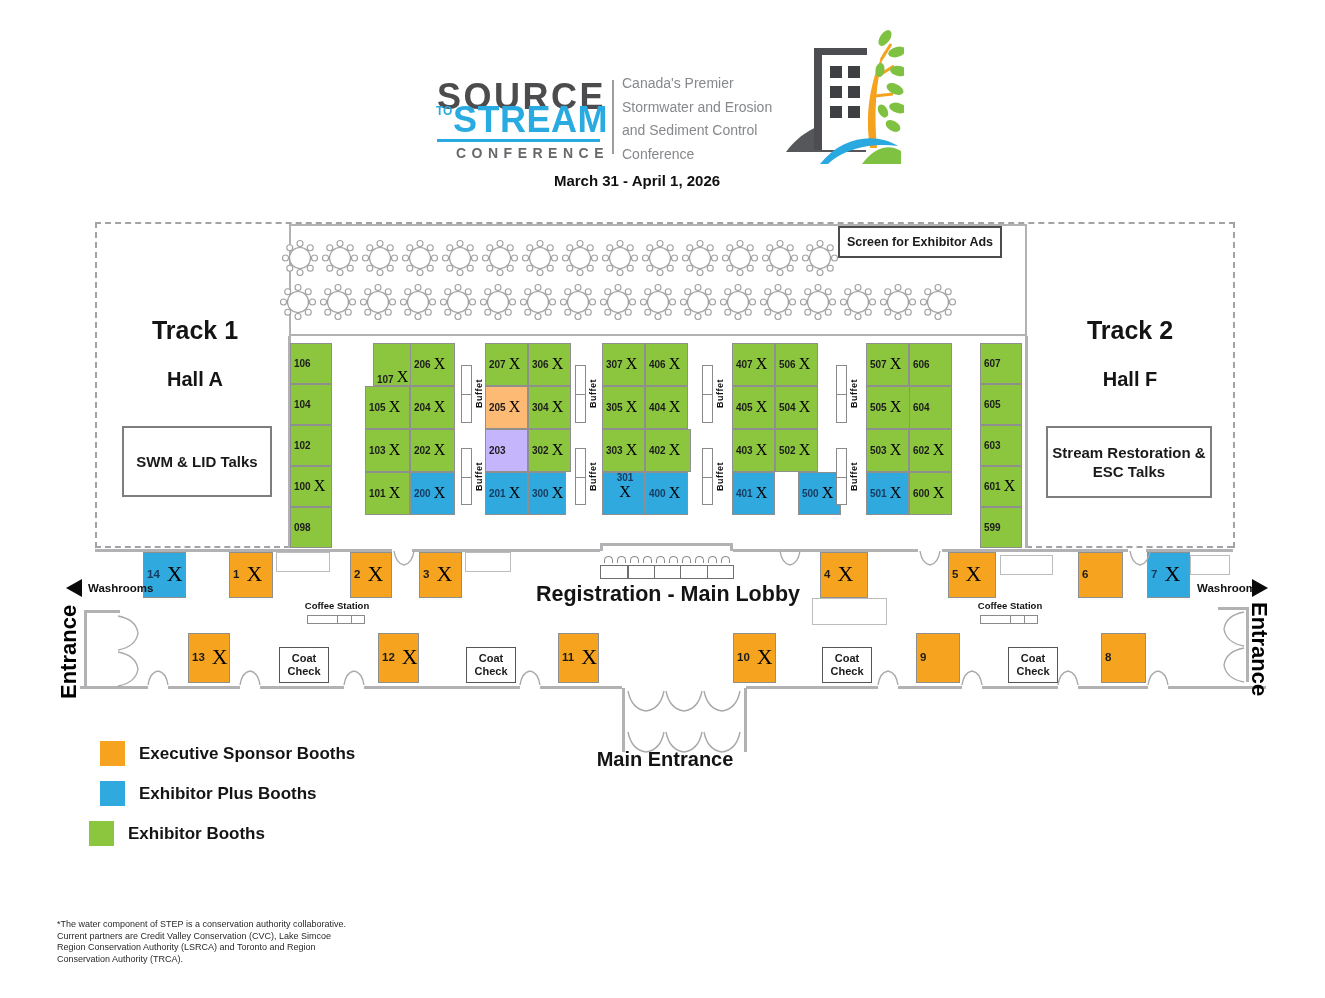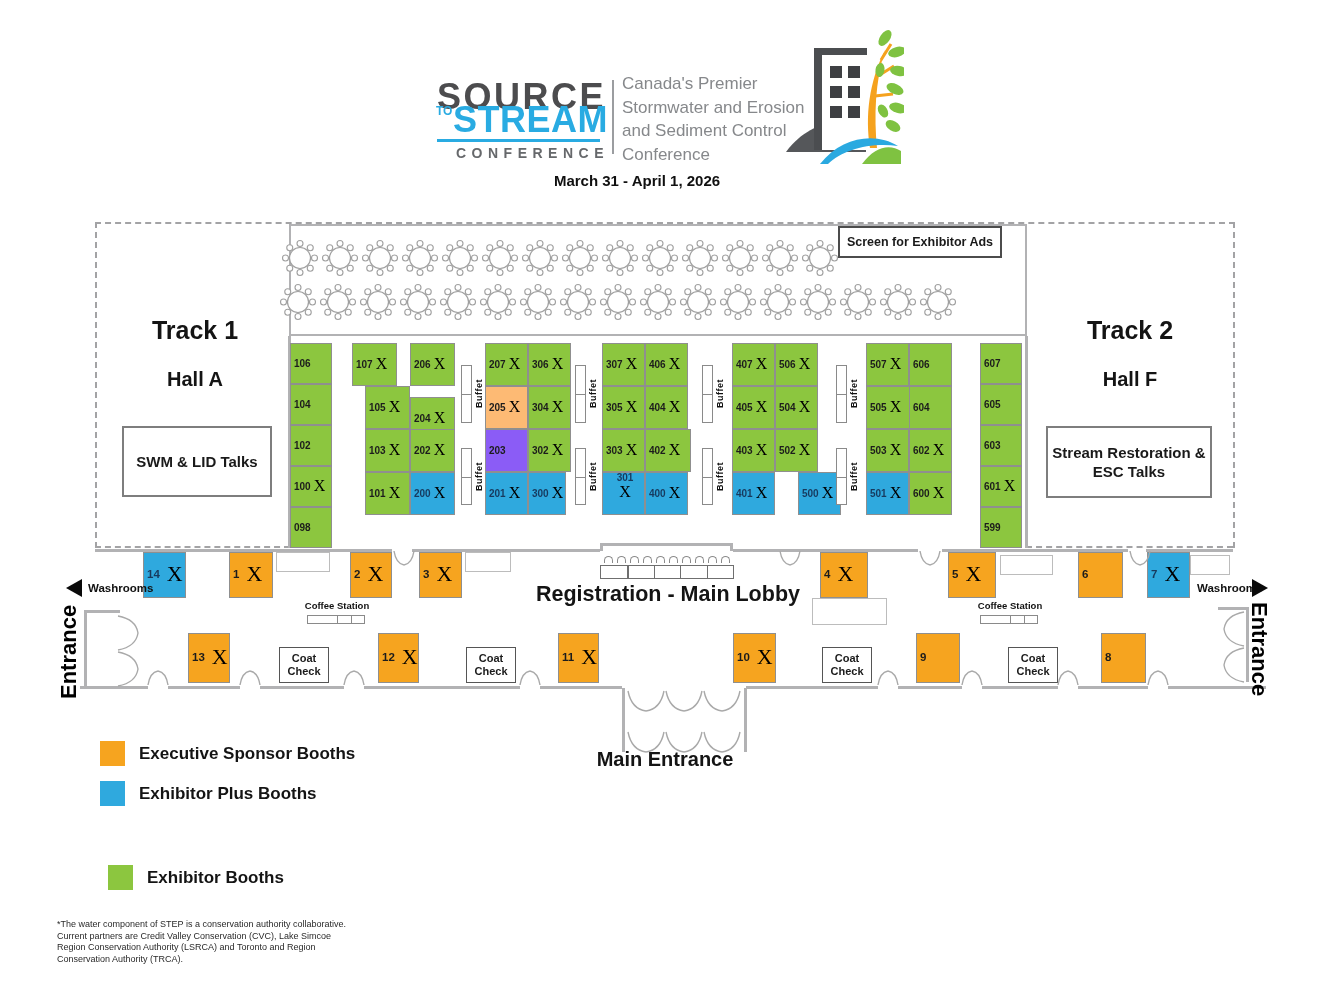--- a/index.html
+++ b/index.html
@@ -46,21 +46,21 @@
   .legend-label{font-weight:bold;font-size:17px;color:#141414;}
   .footnote{position:absolute;font-size:9px;line-height:11.5px;color:#2a2a2a;}
   .niche{position:absolute;border:1.2px solid #bcbcbc;background:#fff;box-sizing:border-box;}
   
   .lg-source{position:absolute;font-weight:bold;font-size:36px;letter-spacing:2.5px;color:#4c4c4e;}
   .lg-stream{position:absolute;font-weight:bold;font-size:36px;letter-spacing:.5px;color:#29abe2;}
   .lg-to{position:absolute;font-weight:bold;font-size:12px;color:#29abe2;line-height:11px;text-align:center;width:14px;}
   .lg-rule{position:absolute;background:#29abe2;height:3px;}
   .lg-conf{position:absolute;font-weight:bold;font-size:14px;letter-spacing:5.5px;color:#66686b;}
   .lg-div{position:absolute;width:2px;background:#9b9da0;}
-  .lg-tag{position:absolute;font-size:17px;line-height:23.5px;color:#86888b;}
+  .lg-tag{position:absolute;font-size:14px;line-height:23.5px;color:#86888b;}
   .venue{position:absolute;text-align:center;font-weight:bold;font-size:15px;line-height:17.5px;color:#101010;}
   .reg-label{position:absolute;text-align:center;font-weight:bold;font-size:21.5px;color:#141414;}
   .me-label{position:absolute;text-align:center;font-weight:bold;font-size:20px;color:#141414;}
   svg.doorsvg,svg.tablesvg{position:absolute;overflow:visible;}
 </style>
 </head>
 <body>
 
 <div id="canvas">
 
@@ -484,33 +484,33 @@
       <div class="booth" style="left: 290px; top: 425px; width: 42px; height: 41px; background: rgb(140, 198, 63);">
         <span class="bnum">102</span>
       </div>
       <div class="booth" style="left: 290px; top: 466px; width: 42px; height: 41px; background: rgb(140, 198, 63);">
         <span class="bnum">100</span>
         <span class="xmark">X</span>
       </div>
       <div class="booth" style="left: 290px; top: 507px; width: 42px; height: 41px; background: rgb(140, 198, 63);">
         <span class="bnum">098</span>
       </div>
-      <div class="booth" style="left: 352px; top: 343px; width: 45px; height: 43px; background: rgb(140, 198, 63);">
+      <div class="booth" style="left: 373px; top: 343px; width: 45px; height: 43px; background: rgb(140, 198, 63); align-items: flex-end;">
         <span class="bnum">107</span>
         <span class="xmark">X</span>
       </div>
       <div class="booth" style="left: 410px; top: 343px; width: 45px; height: 43px; background: rgb(140, 198, 63);">
         <span class="bnum">206</span>
         <span class="xmark">X</span>
       </div>
       <div class="booth" style="left: 365px; top: 386px; width: 45px; height: 43px; background: rgb(140, 198, 63);">
         <span class="bnum">105</span>
         <span class="xmark">X</span>
       </div>
-      <div class="booth" style="left: 410px; top: 397px; width: 45px; height: 43px; background: rgb(140, 198, 63);">
+      <div class="booth" style="left: 410px; top: 386px; width: 45px; height: 43px; background: rgb(140, 198, 63);">
         <span class="bnum">204</span>
         <span class="xmark">X</span>
       </div>
       <div class="booth" style="left: 365px; top: 429px; width: 45px; height: 43px; background: rgb(140, 198, 63);">
         <span class="bnum">103</span>
         <span class="xmark">X</span>
       </div>
       <div class="booth" style="left: 410px; top: 429px; width: 45px; height: 43px; background: rgb(140, 198, 63);">
         <span class="bnum">202</span>
         <span class="xmark">X</span>
@@ -532,21 +532,21 @@
         <span class="xmark">X</span>
       </div>
       <div class="booth" style="left: 485px; top: 386px; width: 43px; height: 43px; background: #fdba74;">
         <span class="bnum">205</span>
         <span class="xmark">X</span>
       </div>
       <div class="booth" style="left: 528px; top: 386px; width: 43px; height: 43px; background: rgb(140, 198, 63);">
         <span class="bnum">304</span>
         <span class="xmark">X</span>
       </div>
-      <div class="booth" style="left: 485px; top: 429px; width: 43px; height: 43px; background: #8b5cf6; gap: 44px;">
+      <div class="booth" style="left: 485px; top: 429px; width: 43px; height: 43px; background: #c4b5fd; gap: 44px;">
         <span class="bnum">203</span>
         <span class="xmark">X</span>
       </div>
       <div class="booth" style="left: 528px; top: 429px; width: 43px; height: 43px; background: rgb(140, 198, 63);">
         <span class="bnum">302</span>
         <span class="xmark">X</span>
       </div>
       <div class="booth" style="left: 485px; top: 472px; width: 43px; height: 43px; background: rgb(47, 169, 222);">
         <span class="bnum nvy">201</span>
         <span class="xmark">X</span>
@@ -908,21 +908,21 @@
   <div class="me-label" style="left:590px;top:748px;width:150px;">Main Entrance</div>
 
   <div class="legend-row" style="left:100px;top:741px;">
     <div class="legend-swatch" style="background: rgb(246, 164, 31);"></div>
     <div class="legend-label">Executive Sponsor Booths</div>
   </div>
   <div class="legend-row" style="left:100px;top:781px;">
     <div class="legend-swatch" style="background: rgb(47, 169, 222);"></div>
     <div class="legend-label">Exhibitor Plus Booths</div>
   </div>
-  <div class="legend-row" style="left:108px;top:821px;margin-top:44px;">
+  <div class="legend-row" style="left:89px;top:821px;">
     <div class="legend-swatch" style="background: rgb(140, 198, 63);"></div>
     <div class="legend-label">Exhibitor Booths</div>
   </div>
 
   <div class="footnote" style="left:57px;top:919px;">
     <div>*The water component of STEP is a conservation authority collaborative.</div>
     <div>Current partners are Credit Valley Conservation (CVC), Lake Simcoe</div>
     <div>Region Conservation Authority (LSRCA) and Toronto and Region</div>
     <div>Conservation Authority (TRCA).</div>
   </div>

